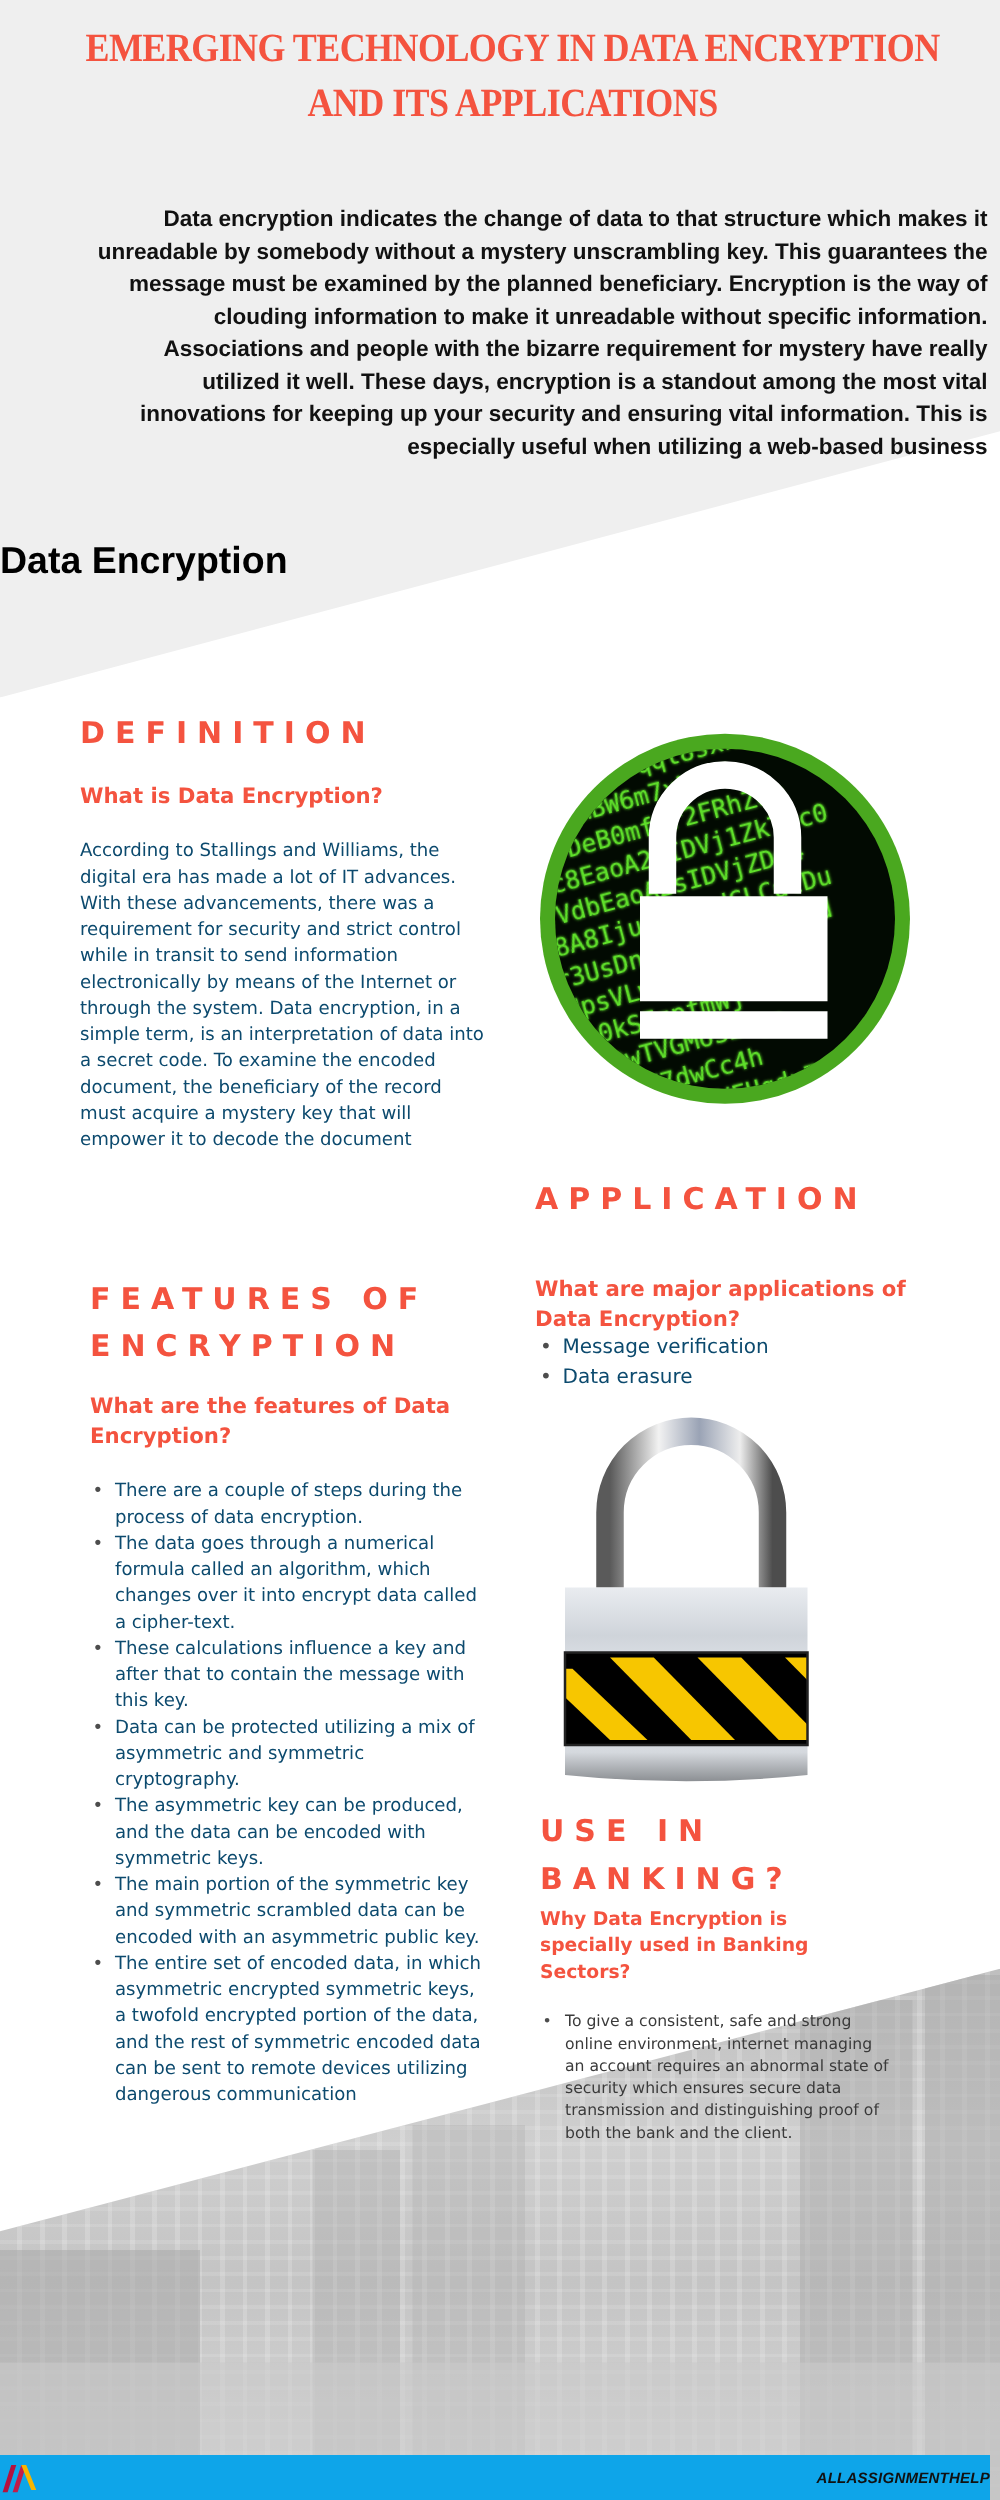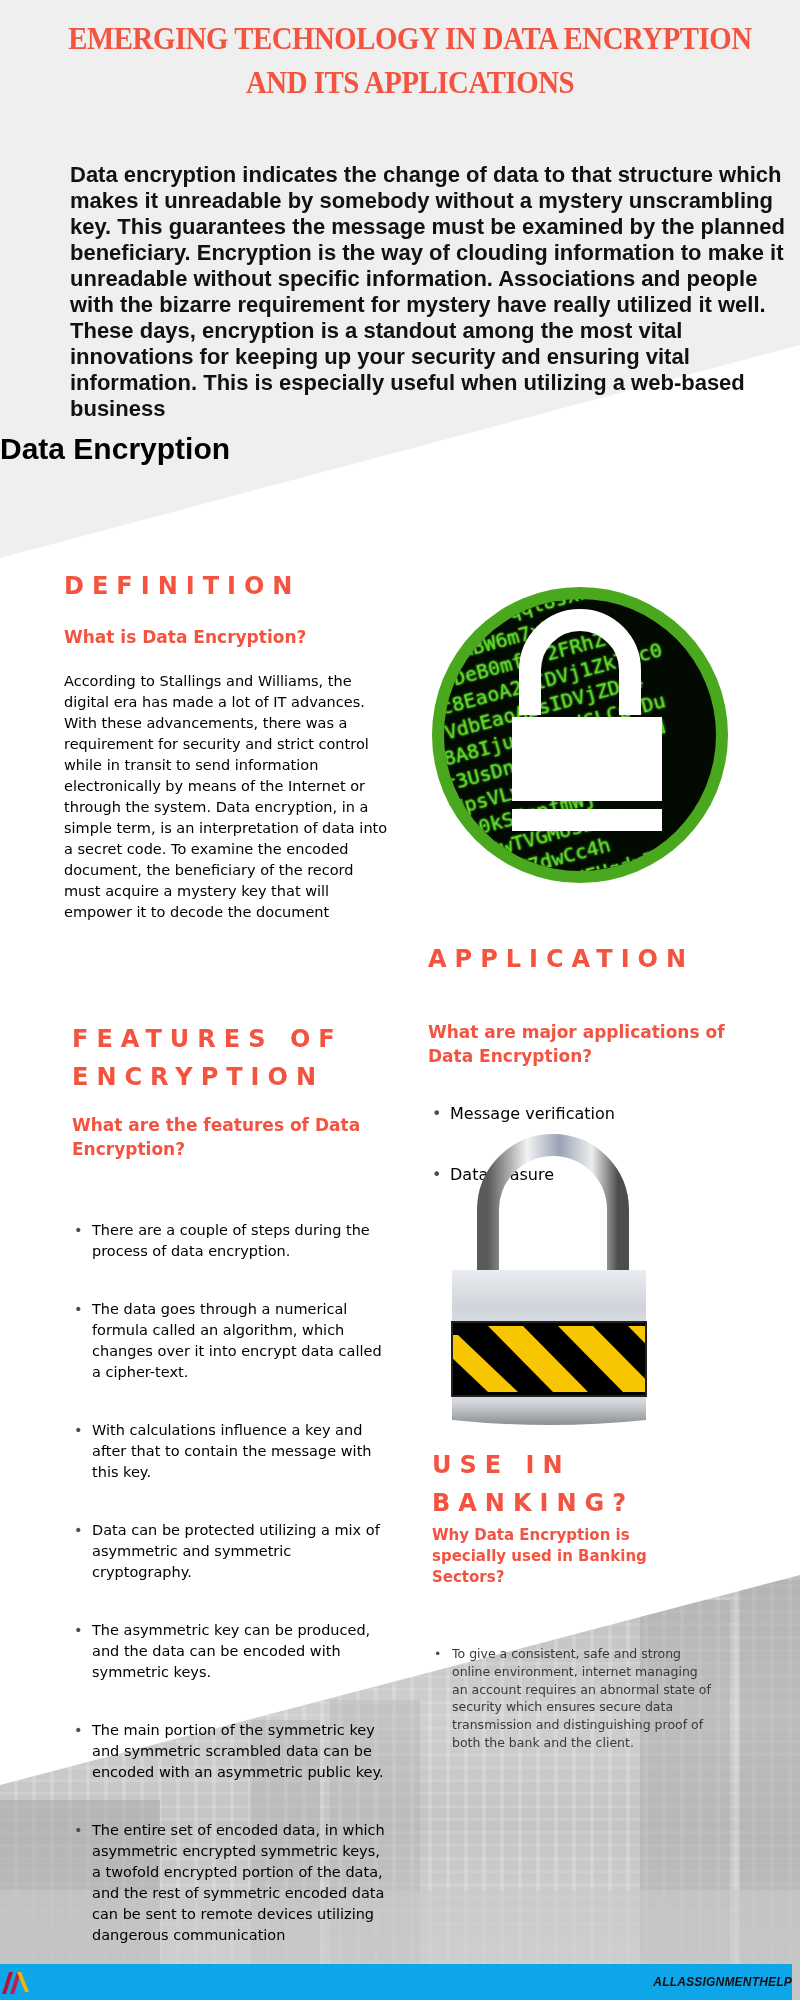--- a/index.html
+++ b/index.html
@@ -44,44 +44,44 @@
       font-family: "Liberation Serif", serif;
       font-weight: bold;
       font-size: 32px; line-height: 44px;
       color: #f4533f;
       transform: scaleX(0.9);
       transform-origin: center;
       letter-spacing: -0.5px;
     }
     .intro {
       left: 70px; top: 162px; width: 720px;
-      text-align: left;
+      text-align: right;
       font-family: "Liberation Sans", sans-serif;
       font-weight: bold;
-      font-size: 22px; line-height: 26px;
+      font-size: 18px; line-height: 26px;
       color: #111;
     }
     .section-title {
       left: 0; top: 432px; width: 800px; text-align: left;
       font-family: "Liberation Sans", sans-serif; font-weight: bold;
       font-size: 30px; color: #000;
     }
     .kicker {
       font-family: "DejaVu Sans", sans-serif; font-weight: bold;
       font-size: 24px; letter-spacing: 8px; color: #f4533f; line-height: 38px;
     }
     .question {
       font-family: "DejaVu Sans", sans-serif; font-weight: bold;
       font-size: 17px; line-height: 24px; color: #f4533f;
     }
     .body-text {
-      font-family: "DejaVu Sans", sans-serif; font-size: 14.5px; line-height: 21px; color: #000000;
+      font-family: "DejaVu Sans", sans-serif; font-size: 14.5px; line-height: 21px; color: #0c4a6e;
     }
     ul.bullets { list-style: none; }
-    ul.bullets li { position: relative; padding-left: 20px; margin-top: 37px; }
+    ul.bullets li { position: relative; padding-left: 20px; }
     ul.bullets li::before {
       content: "\2022"; position: absolute; left: 2px; top: 0; color: #4d4d4d;
     }
     .def-kicker { left: 64px; top: 567px; }
     .def-q { left: 64px; top: 625px; }
     .def-body { left: 64px; top: 671px; width: 330px; }
     .app-kicker { left: 428px; top: 940px; }
     .app-q { left: 428px; top: 995px; width: 310px; margin-top: 25px; }
     .app-list { left: 430px; top: 1065px; width: 320px; font-size: 16px; line-height: 24px; }
     .feat-kicker { left: 72px; top: 1020px; width: 330px; }
@@ -193,21 +193,21 @@
     </g>
     <rect x="4" y="192" width="194" height="74" fill="none" stroke="#222" stroke-width="2"></rect>
   </svg>
 </div>
 
 <div class="layer kicker feat-kicker">FEATURES OF ENCRYPTION</div>
 <div class="layer question feat-q">What are the features of Data Encryption?</div>
 <ul class="layer body-text bullets feat-list">
   <li>There are a couple of steps during the process of data encryption.</li>
   <li>The data goes through a numerical formula called an algorithm, which changes over it into encrypt data called a cipher-text.</li>
-  <li>With calculations influence a key and after that to contain the message with this key.</li>
+  <li>These calculations influence a key and after that to contain the message with this key.</li>
   <li>Data can be protected utilizing a mix of asymmetric and symmetric cryptography.</li>
   <li>The asymmetric key can be produced, and the data can be encoded with symmetric keys.</li>
   <li>The main portion of the symmetric key and symmetric scrambled data can be encoded with an asymmetric public key.</li>
   <li>The entire set of encoded data, in which asymmetric encrypted symmetric keys, a twofold encrypted portion of the data, and the rest of symmetric encoded data can be sent to remote devices utilizing dangerous communication</li>
 </ul>
 
 <div class="layer kicker bank-kicker">USE IN BANKING?</div>
 <div class="layer question bank-q">Why Data Encryption is specially used in Banking Sectors?</div>
 <ul class="layer body-text bullets bank-list">
   <li>To give a consistent, safe and strong online environment, internet managing an account requires an abnormal state of security which ensures secure data transmission and distinguishing proof of both the bank and the client.</li>

